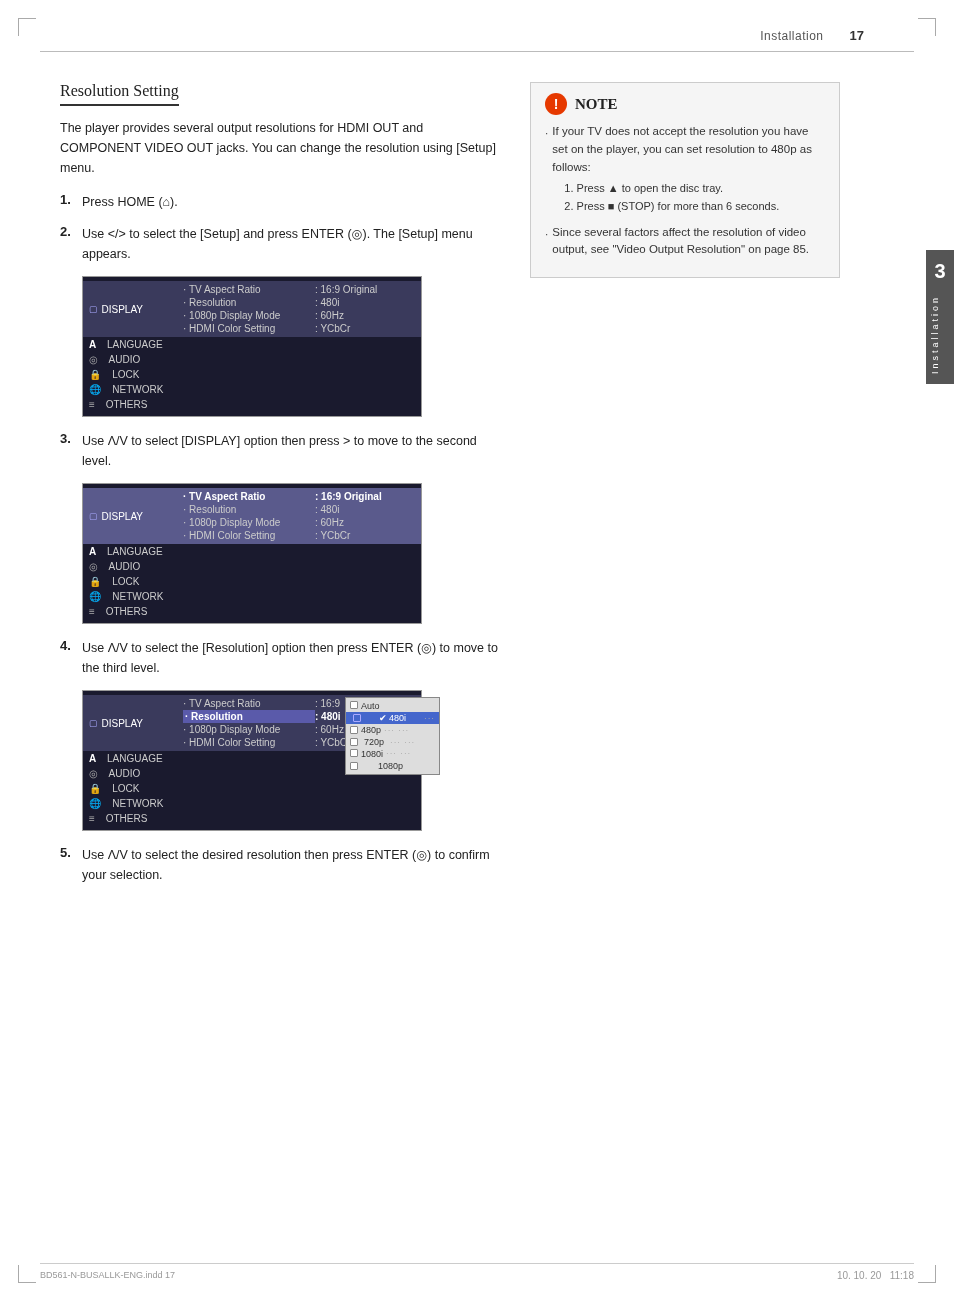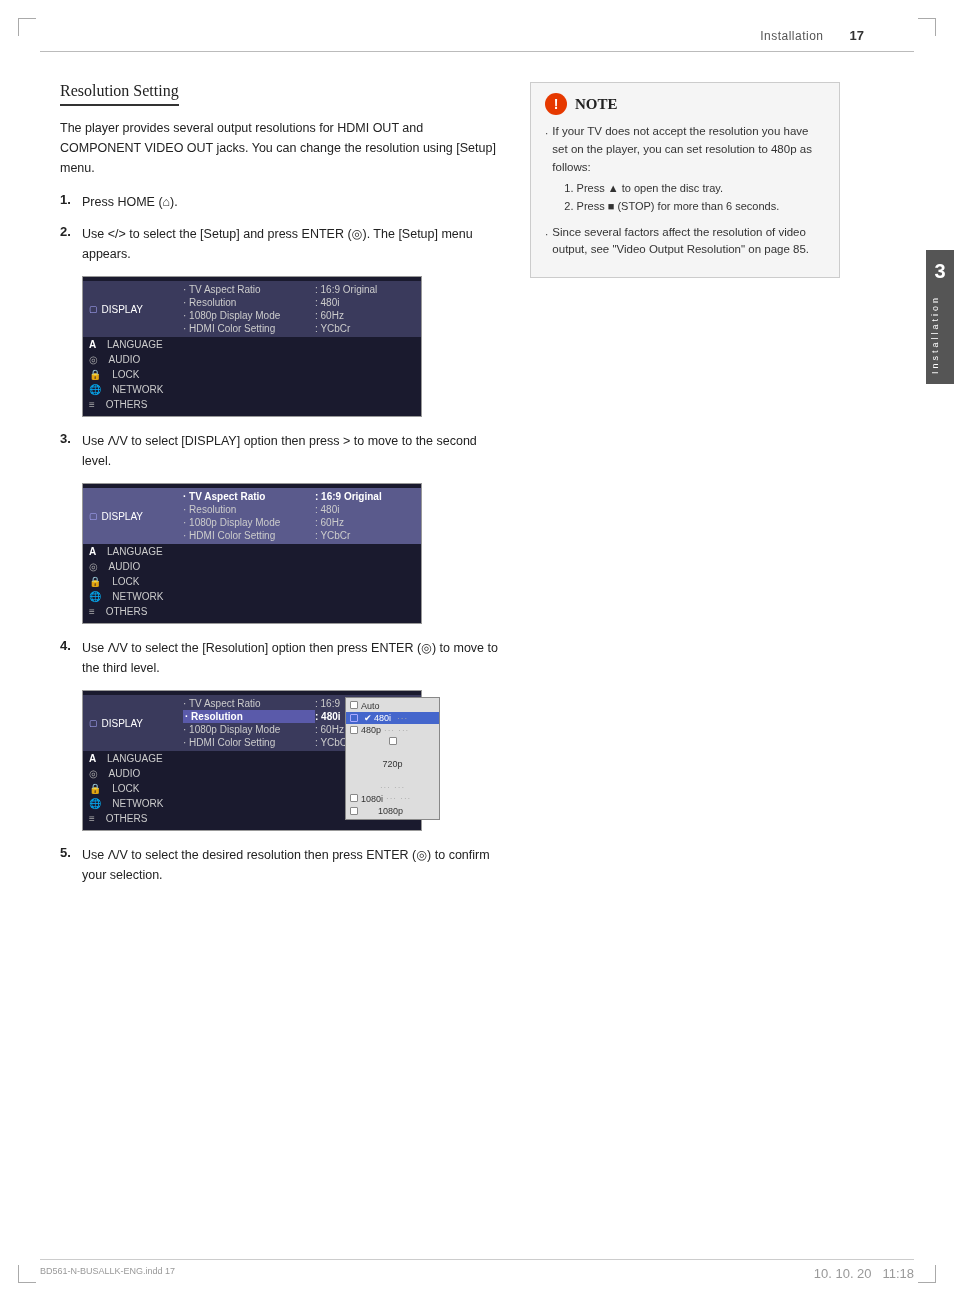--- a/index.html
+++ b/index.html
@@ -356,31 +356,31 @@
           <span class="sub-val">: 16:9</span>
           <span class="sub-val" style="color:#fff; font-weight:bold;">: 480i</span>
           <span class="sub-val">: 60Hz</span>
           <span class="sub-val">: YCbCr</span>
 
           <div style="position:absolute; left:30px; top:0; background:#ddd; border:1px solid #888; width:95px; z-index:20; padding:2px 0;">
             <div style="display:flex;align-items:flex-start;padding:1px 4px;font-size:9px;color:#333; gap:3px;">
               <span style="width:8px;height:8px;border:1px solid #888;background:#fff;display:inline-block;border-radius:1px;"></span>
               <span>Auto</span>
             </div>
-            <div style="display:flex;align-items:center;padding:1px 4px;font-size:9px;background:#4466cc;color:#fff; gap:6px;">
+            <div style="display:flex;align-items:center;padding:1px 4px;font-size:9px;background:#4466cc;color:#fff; gap:18px;justify-content:flex-end;">
               <span style="width:8px;height:8px;border:1px solid #aaf;background:#4466cc;display:inline-block;border-radius:1px;"></span>
               <span>✔ 480i</span>
               <span style="color:#aaa;font-size:8px;letter-spacing:1px;">···</span>
             </div>
             <div style="display:flex;align-items:center;padding:1px 4px;font-size:9px;color:#333; gap:3px;">
               <span style="width:8px;height:8px;border:1px solid #888;background:#fff;display:inline-block;border-radius:1px;"></span>
               <span>480p</span>
               <span style="color:#aaa;font-size:8px;letter-spacing:1px;">··· ···</span>
             </div>
-            <div style="display:flex;align-items:center;padding:1px 4px;font-size:9px;color:#333; gap:14px;flex-direction:column;">
+            <div style="display:flex;align-items:center;padding:1px 4px;font-size:9px;color:#333; gap:6px;">
               <span style="width:8px;height:8px;border:1px solid #888;background:#fff;display:inline-block;border-radius:1px;"></span>
               <span>720p</span>
               <span style="color:#aaa;font-size:8px;letter-spacing:1px;">··· ···</span>
             </div>
             <div style="display:flex;padding:1px 4px;font-size:9px;color:#333; gap:3px;">
               <span style="width:8px;height:8px;border:1px solid #888;background:#fff;display:inline-block;border-radius:1px;"></span>
               <span>1080i</span>
               <span style="color:#aaa;font-size:8px;letter-spacing:1px;">··· ···</span>
             </div>
             <div style="display:flex;align-items:center;padding:1px 4px;font-size:9px;color:#333; gap:20px;">
@@ -441,14 +441,14 @@
         </div>
       </div>
     </div>
 
   </div>
 
 </div>
 
 <div style="position:absolute; bottom:20px; left:40px; right:40px; border-top:1px solid #ccc; padding-top:6px; display:flex; justify-content:space-between;">
   <span style="font-size:9px; color:#999;">BD561-N-BUSALLK-ENG.indd   17</span>
-  <span style="font-size:13px; color:#999;"><span>10. 10. 20</span>&nbsp;&nbsp;&nbsp;<span>11:18</span></span>
+  <span style="font-size:10px; color:#999;"><span>10. 10. 20</span>&nbsp;&nbsp;&nbsp;<span>11:18</span></span>
 </div>
 
 </body></html>

